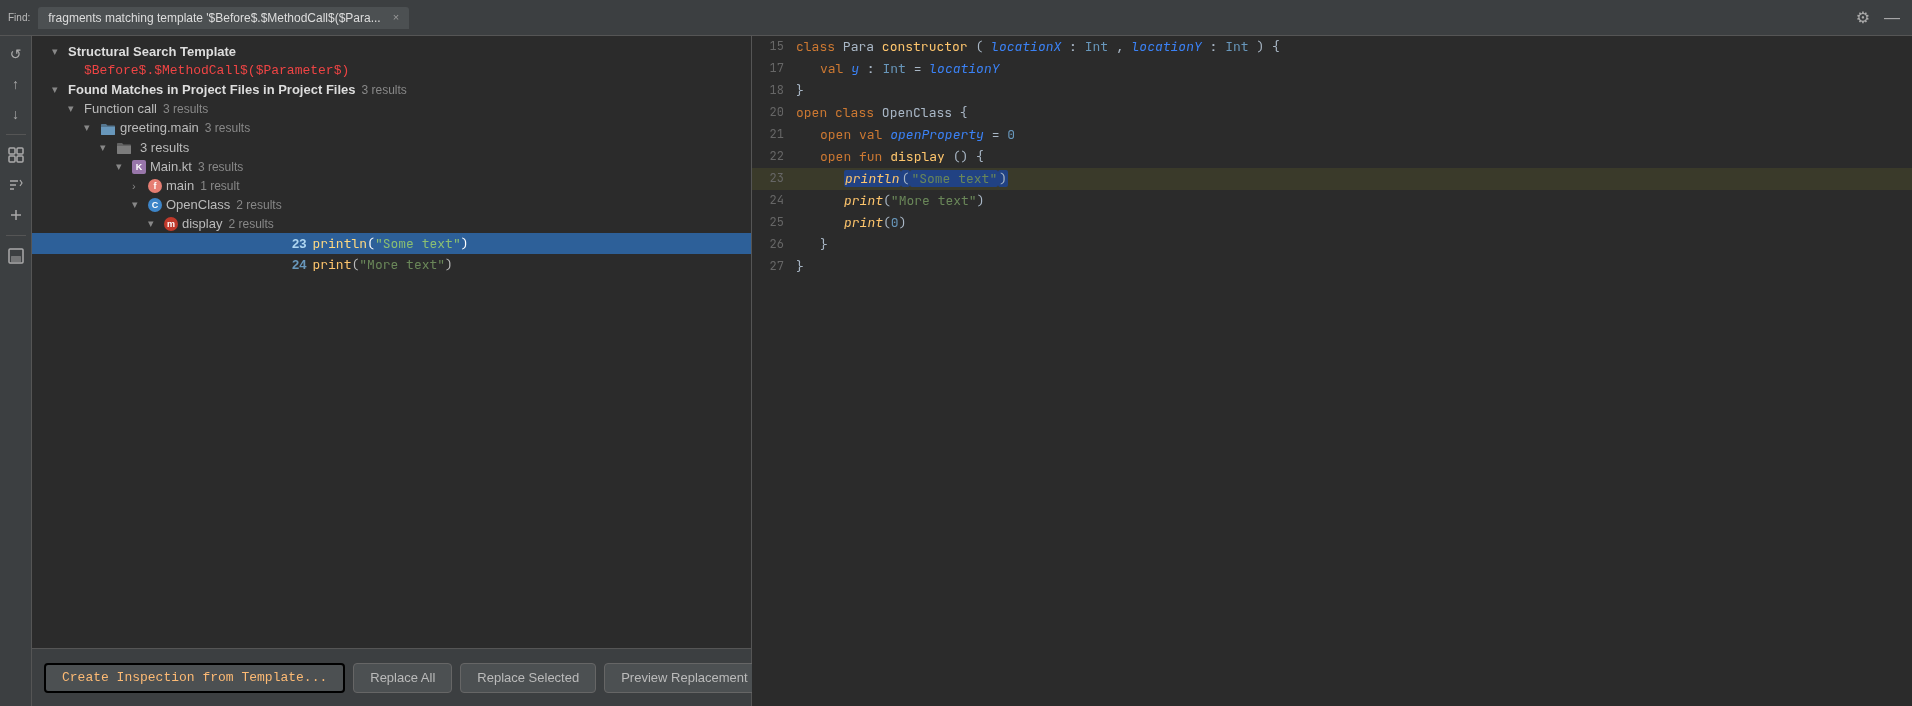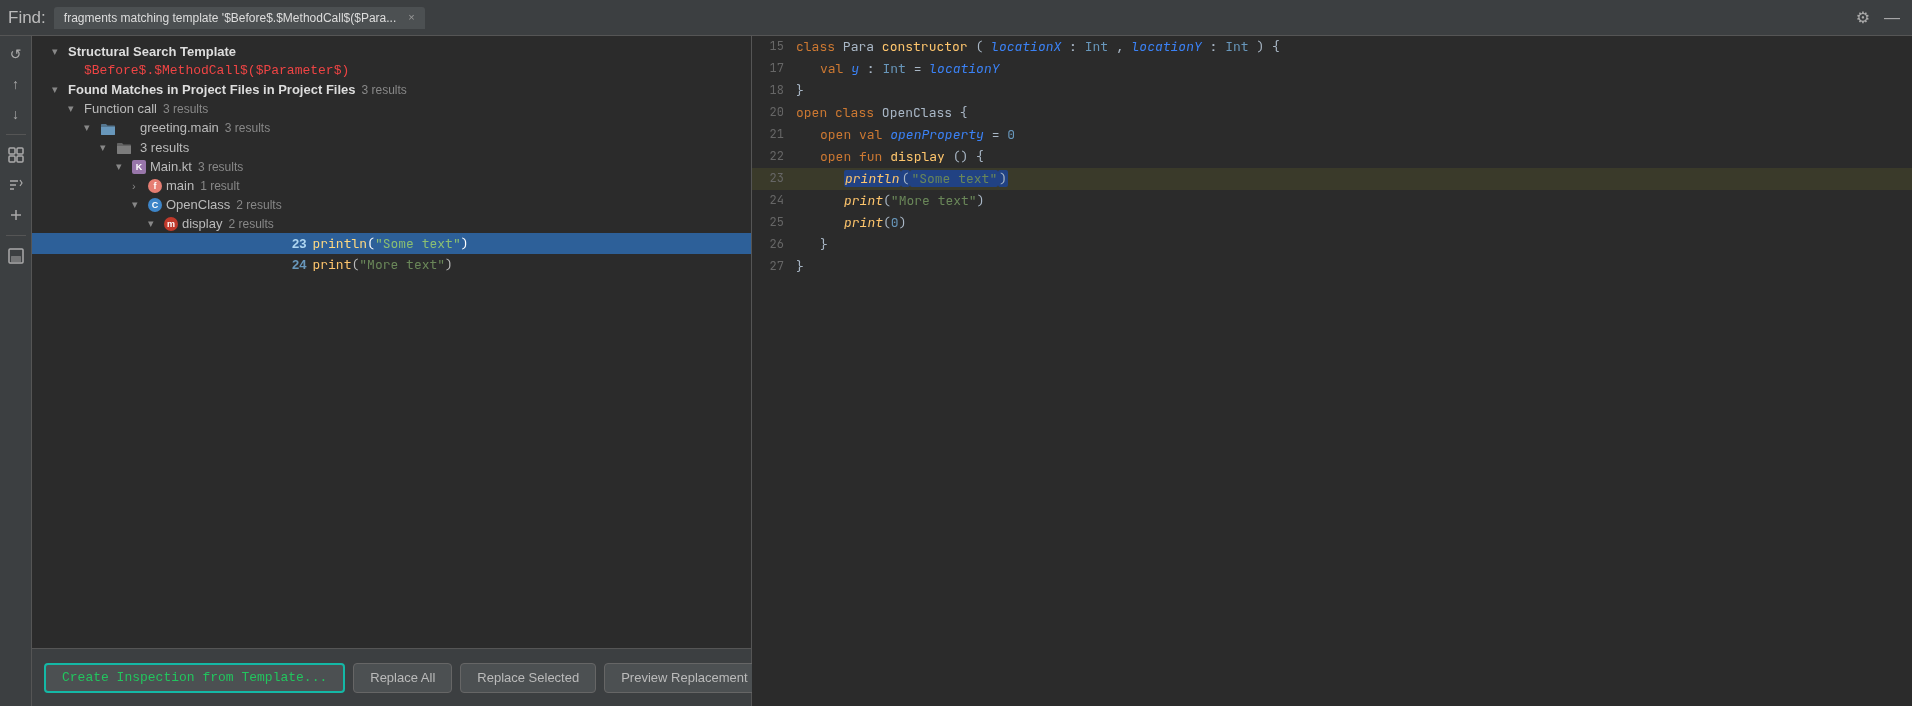--- a/index.html
+++ b/index.html
@@ -18,21 +18,21 @@
       display: flex;
       align-items: center;
       background: #3c3f41;
       border-bottom: 1px solid #555;
       height: 36px;
       flex-shrink: 0;
       padding: 0 8px;
     }
     .find-label {
       color: #bbb;
-      font-size: 17px;
+      font-size: 10px;
       margin-right: 8px;
       white-space: nowrap;
     }
     .find-tab {
       display: flex;
       align-items: flex-start;
       background: #4c5052;
       border-radius: 3px 3px 0 0;
       padding: 4px 10px;
       font-size: 12px;
@@ -185,22 +185,22 @@
       padding: 0 16px;
       border-radius: 4px;
       border: 1px solid #666;
       background: #4c5052;
       color: #bbb;
       font-size: 13px;
       cursor: pointer;
       white-space: nowrap;
     }
     .btn.primary-outline {
-      border: 2px solid #14b8a6;
-      color: #22c55e;
+      border: 2px solid #000000;
+      color: #fdba74;
       background: #4c5052;
     }
 
     
     .code-editor {
       flex: 1;
       background: #2b2b2b;
       overflow-y: auto;
       font-family: 'JetBrains Mono', 'Courier New', monospace;
       font-size: 13px;
@@ -325,21 +325,21 @@
       </div>
 
       <div class="tree-item indent-3">
         <span class="tree-chevron">▾</span>
         <span class="tree-icon icon-folder">
           <svg width="16" height="14" viewBox="0 0 16 14" fill="none" style="vertical-align:middle">
             <path d="M1 3C1 2.4 1.4 2 2 2H6L7.5 3.5H14C14.6 3.5 15 3.9 15 4.5V12C15 12.6 14.6 13 14 13H2C1.4 13 1 12.6 1 12V3Z" fill="#6897bb" opacity="0.7"></path>
             <path d="M1 5H15V12C15 12.6 14.6 13 14 13H2C1.4 13 1 12.6 1 12V5Z" fill="#6897bb"></path>
           </svg>
         </span>
-        <span class="tree-label" style="margin-left:20px;">greeting.main</span>
+        <span class="tree-label" style="margin-left:0;">greeting.main</span>
         <span class="tree-count">3 results</span>
       </div>
 
       <div class="tree-item indent-4">
         <span class="tree-chevron">▾</span>
         <span class="tree-icon">
           <svg width="16" height="14" viewBox="0 0 16 14" fill="none" style="vertical-align:middle">
             <path d="M1 3C1 2.4 1.4 2 2 2H6L7.5 3.5H14C14.6 3.5 15 3.9 15 4.5V12C15 12.6 14.6 13 14 13H2C1.4 13 1 12.6 1 12V3Z" fill="#888" opacity="0.6"></path>
             <path d="M1 5H15V12C15 12.6 14.6 13 14 13H2C1.4 13 1 12.6 1 12V5Z" fill="#888" opacity="0.7"></path>
           </svg>

